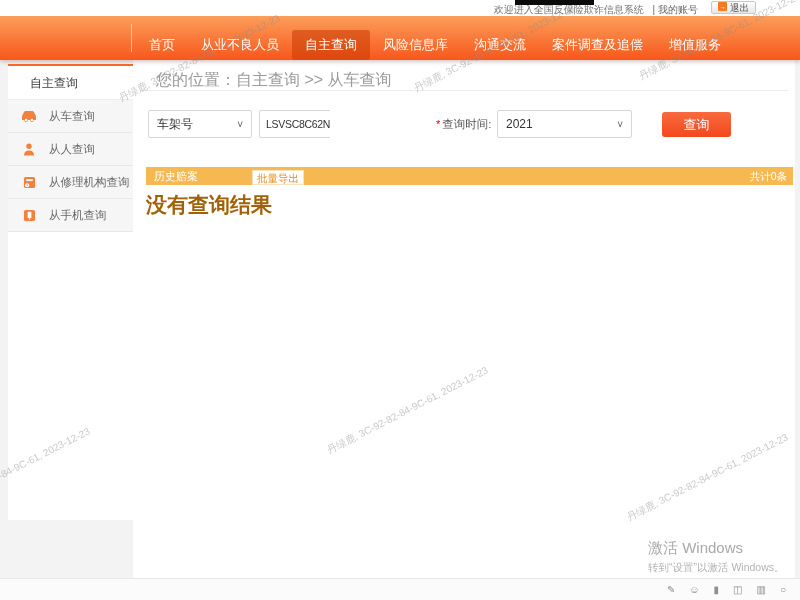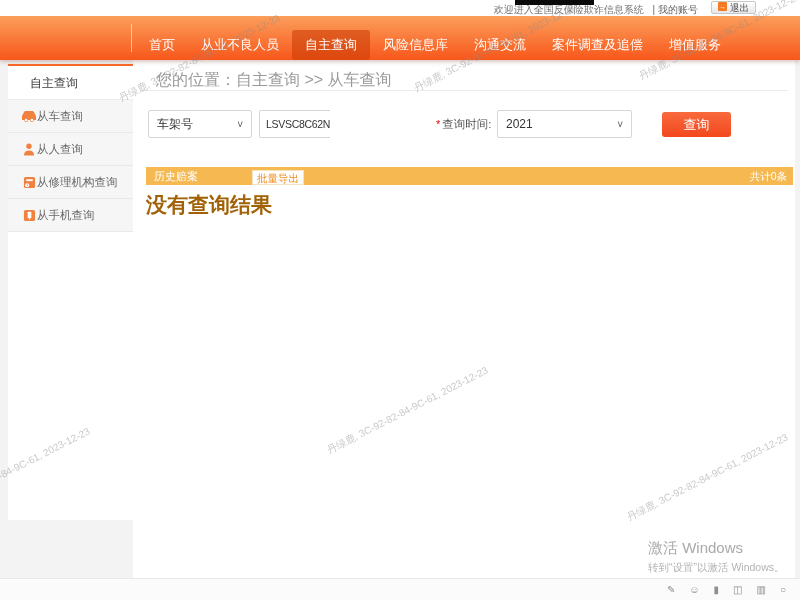--- a/index.html
+++ b/index.html
@@ -31,21 +31,21 @@
   .logo-divider { position:absolute; left:131px; top:8px; width:1px; height:28px; background:rgba(255,255,255,.55); }
   .nav-items { position:absolute; left:136px; top:0; height:44px; display:flex; align-items:flex-end; }
   .nav-item { padding:6px 13px; font-size:13px; color:#fff; white-space:nowrap; cursor:pointer; }
   .nav-item.active { background:rgba(200,58,4,.55); border-radius:3px; }
 
   
   .sidebar { position:absolute; left:8px; top:64px; width:125px; height:456px; background:#fff;
     border-top:2px solid #f7682a; z-index:2; }
   .sidebar-header { height:34px; line-height:34px; padding-left:22px; font-size:12px; color:#3a3a3a;
     border-bottom:1px solid #ececec; background:#fff; }
-  .sidebar-item { height:33px; padding-left:13px; display:flex; align-items:center; gap:0;
+  .sidebar-item { height:33px; padding-left:13px; display:flex; align-items:center; gap:12px;
     background:#f6f6f6; border-bottom:1px solid #e9e9e9; font-size:11.5px; color:#666; cursor:pointer; }
   .s-icon { width:16px; height:14px; display:inline-flex; align-items:center; justify-content:center; flex:0 0 16px; }
 
   
   .main { position:absolute; left:133px; top:60px; width:662px; height:518px; background:#fff; z-index:1; }
   .breadcrumb { position:absolute; left:23px; top:10px; font-size:16px; color:#9a9a9a; }
   .bc-rule { position:absolute; left:7px; right:7px; top:30px; height:1px; background:#ebebeb; }
 
   .ui-select { position:absolute; height:28px; background:#fff; border:1px solid #d6d6d6; border-radius:2px;
     display:flex; align-items:center; justify-content:space-between; padding:0 8px; font-size:12px; color:#333; cursor:pointer; }

